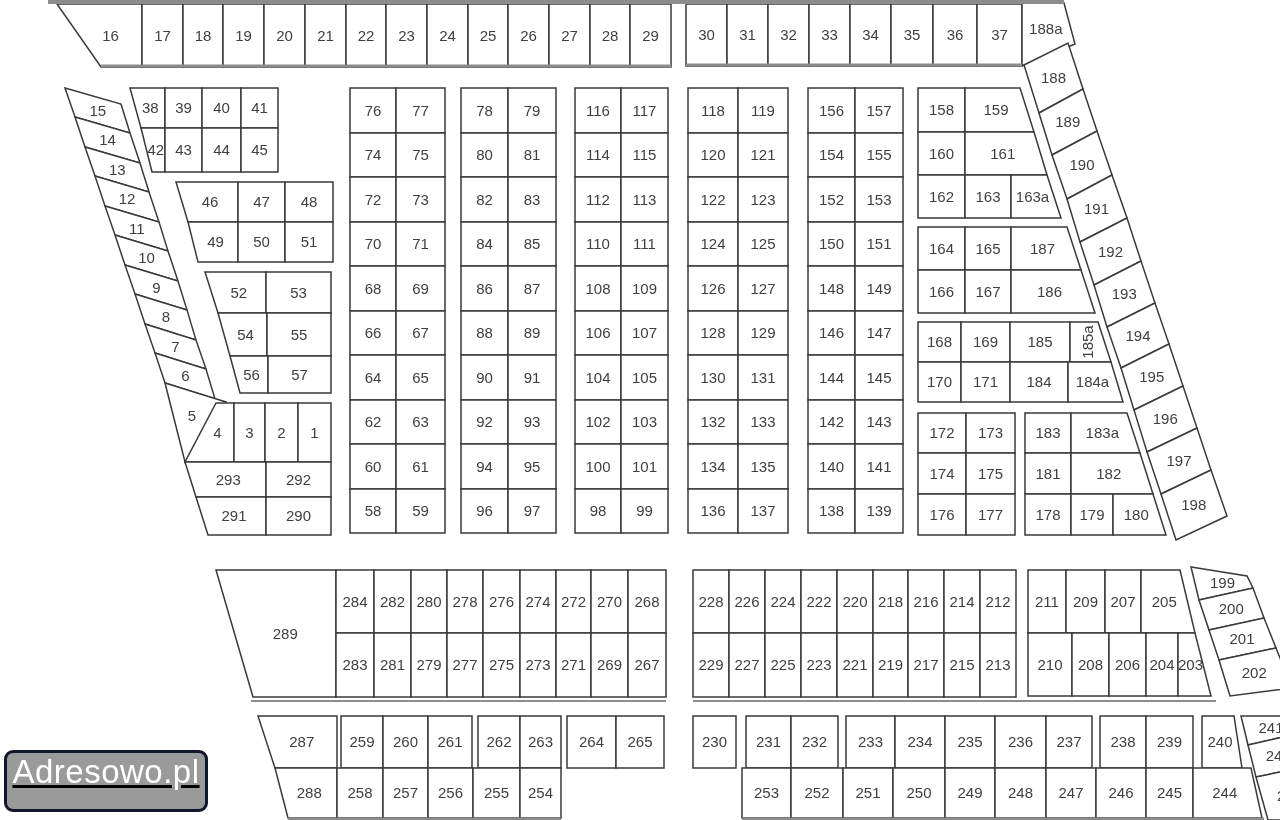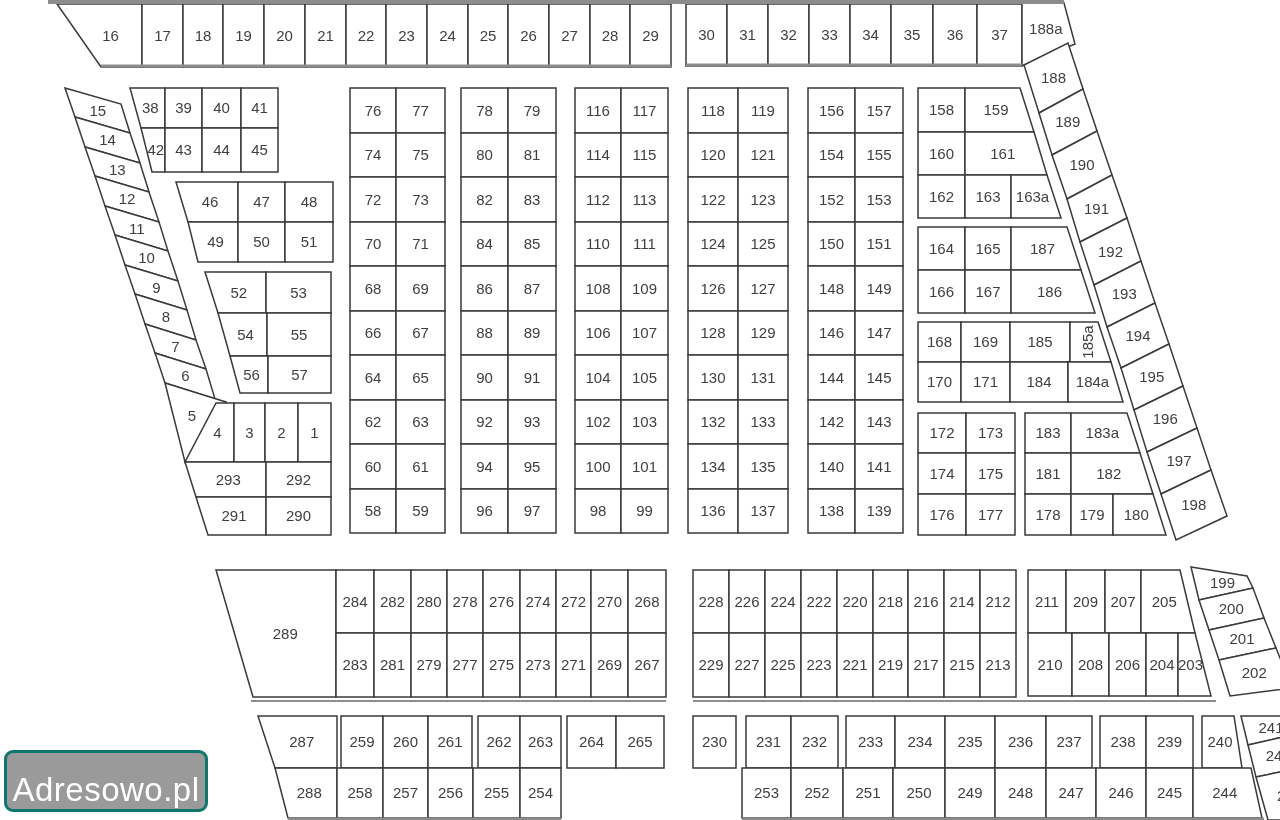--- a/index.html
+++ b/index.html
@@ -5,22 +5,22 @@
   html,body{margin:0;padding:0;background:#ffffff;}
   body{width:1280px;height:820px;overflow:hidden;position:relative;
        font-family:"Liberation Sans",sans-serif;}
   #map-wrap{position:absolute;left:0;top:0;width:1172px;height:820px;margin-left:48px;}
   svg{display:block;width:1280px;height:820px;}
   .plot-shape{fill:#ffffff;stroke:#3a3a3a;stroke-width:1.5;stroke-linejoin:miter;}
   .plot-label{font-family:"Liberation Sans",sans-serif;font-size:15px;fill:#3f3f3f;
               text-anchor:middle;user-select:none;}
   .road-line{fill:none;stroke:#8c8c8c;}
   #watermark{position:absolute;left:4px;top:750px;width:198px;height:56px;
-             background:#9a9a9a;border:3px solid #0f766e;border-radius:9px;
-             display:flex;align-items:flex-end;justify-content:center;}
+             background:#9a9a9a;border:3px solid #0f172a;border-radius:9px;
+             display:flex;align-items:flex-start;justify-content:center;text-decoration:underline;}
   #watermark span{color:#ffffff;font-size:33px;letter-spacing:0.5px;
                   font-family:"Liberation Sans",sans-serif;}
 </style>
 </head>
 <body>
 
 <div id="map-wrap">
   <svg viewBox="0 0 1280 820" xmlns="http://www.w3.org/2000/svg">
       <g>
         <polygon points="9,4 94,4 94,67 53,67" class="plot-shape"></polygon>

